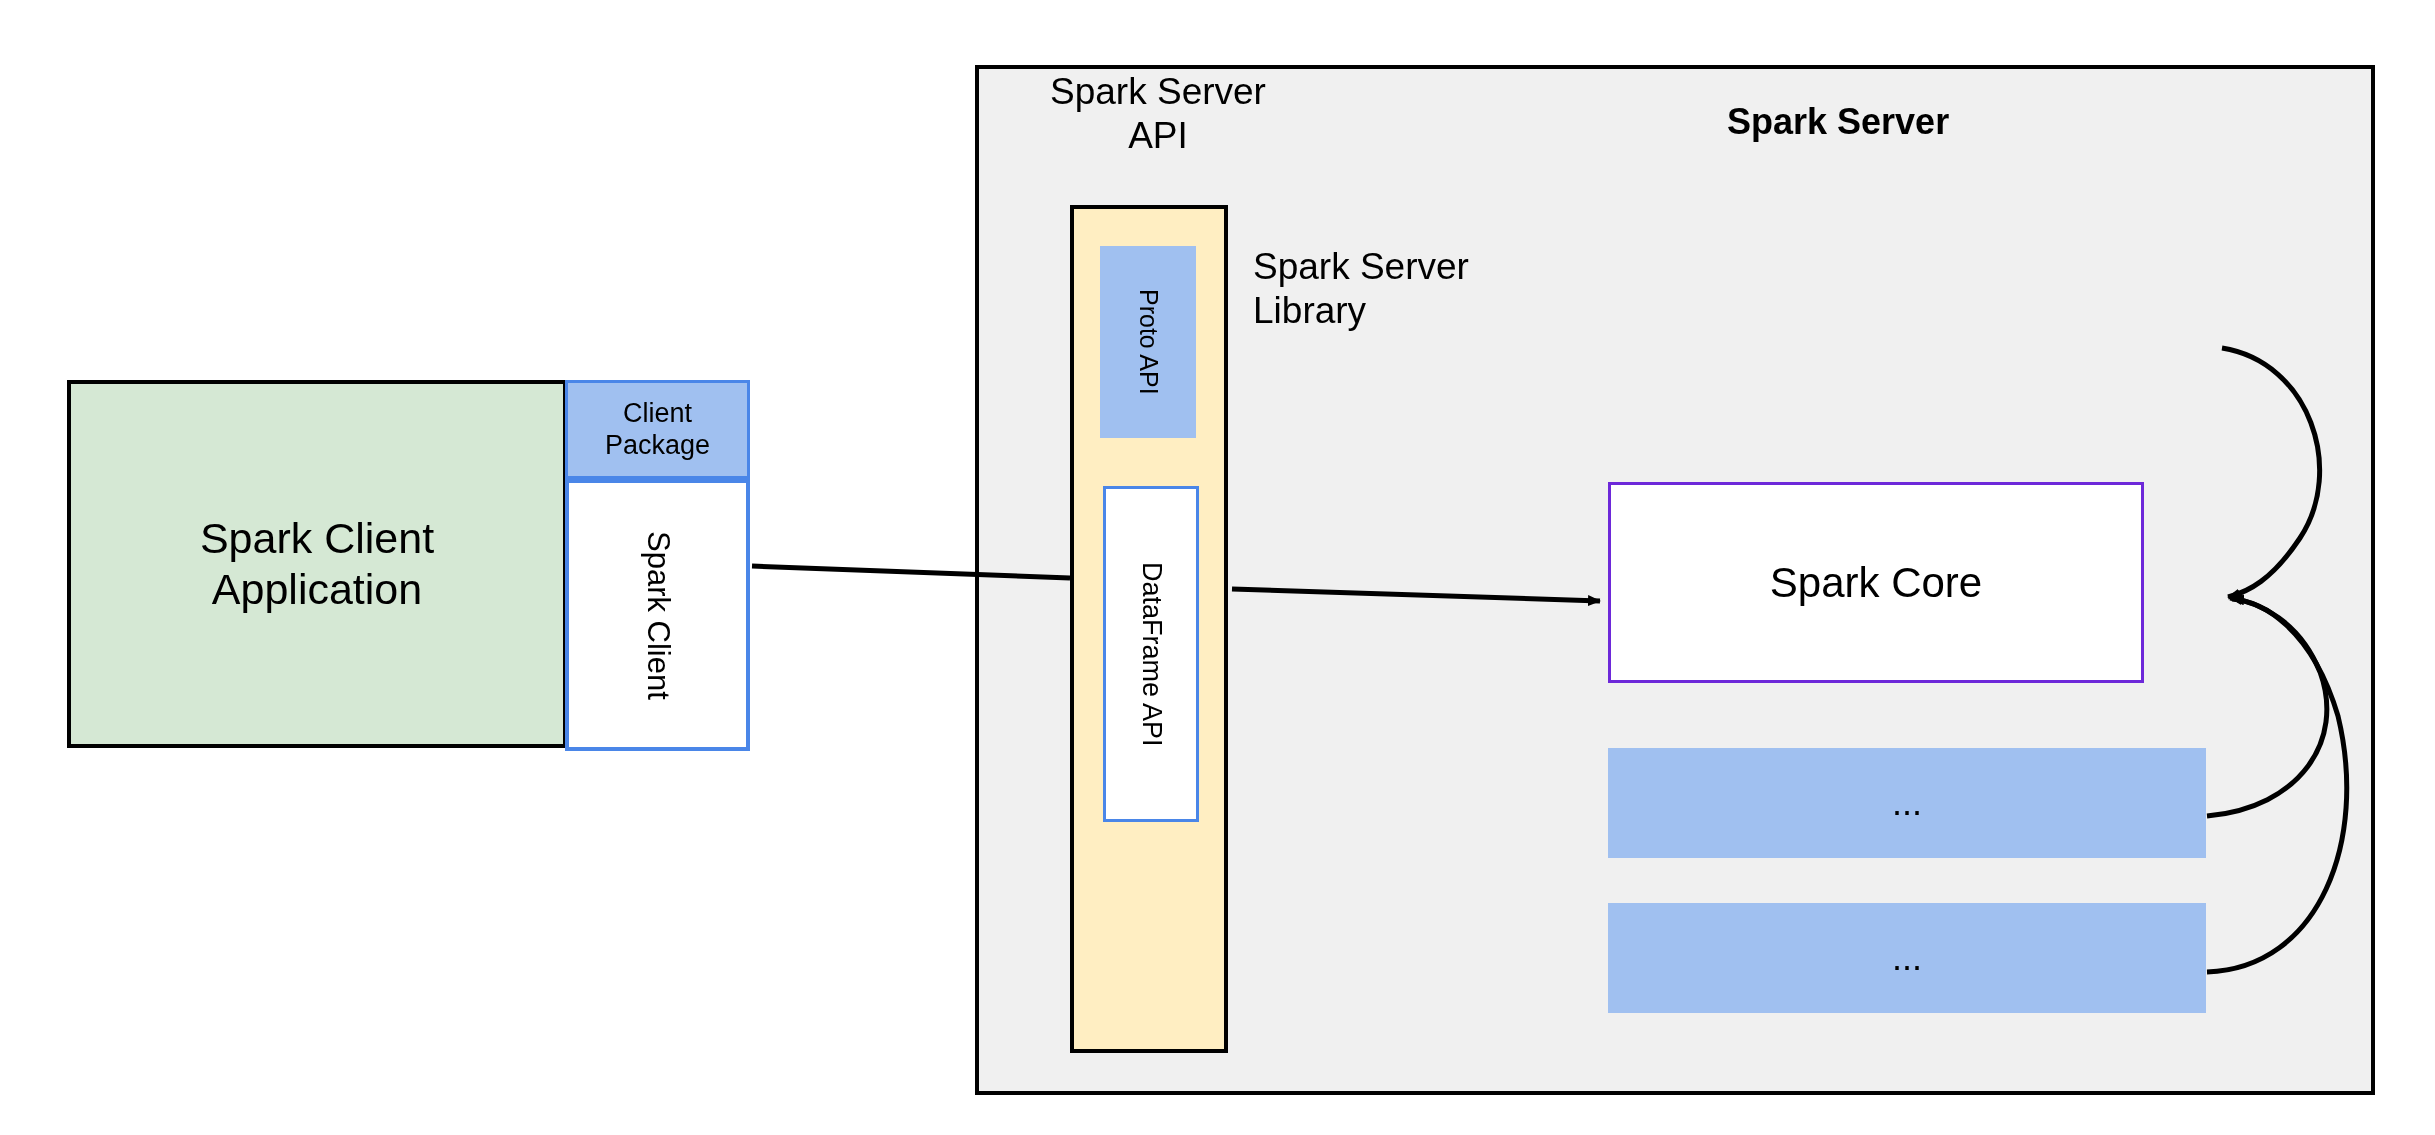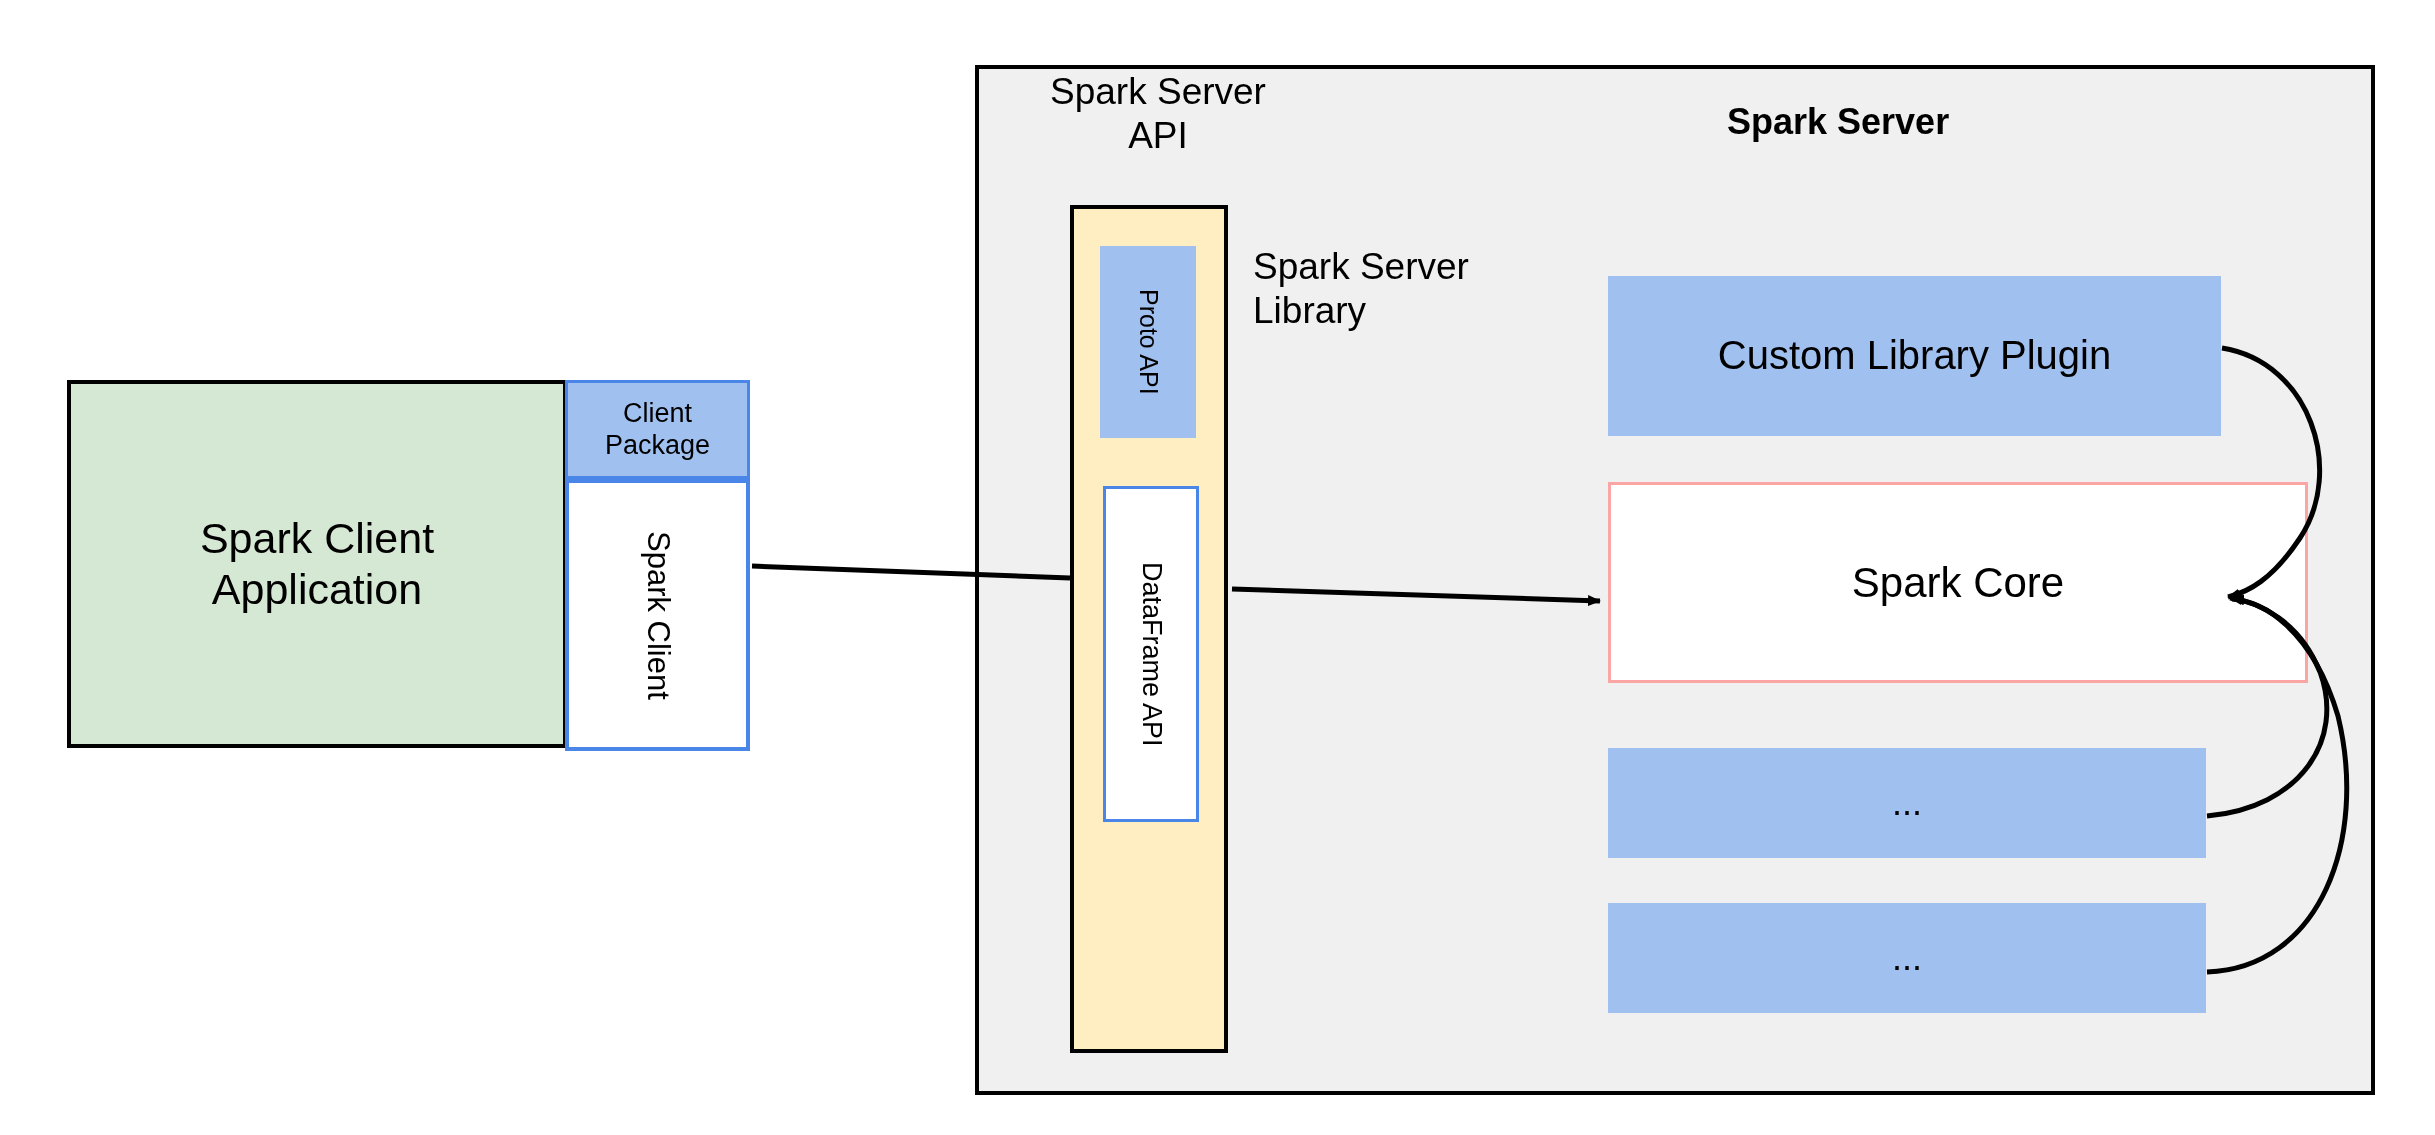--- a/index.html
+++ b/index.html
@@ -93,23 +93,23 @@
   }
   #custom-library-plugin-box {
     left: 1608px; top: 276px;
     width: 613px; height: 160px;
     background: #a0c0f0;
     border: none;
     font-size: 40px;
   }
   #spark-core-box {
     left: 1608px; top: 482px;
-    width: 700px; height: 201px;
-    background: #ffffff;
-    border: 3px solid #fca5a5;
+    width: 536px; height: 201px;
+    background: #ffffff;
+    border: 3px solid #6d28d9;
     font-size: 42px;
   }
   #ellipsis-box-1 {
     left: 1608px; top: 748px;
     width: 598px; height: 110px;
     background: #a0c0f0;
     border: none;
     font-size: 36px;
   }
   #ellipsis-box-2 {
@@ -169,23 +169,20 @@
   <div class="box" id="connect-column"></div>
 
   <div class="box" id="proto-api-box">
     <span class="vtext">Proto API</span>
   </div>
 
   <div class="box" id="dataframe-api-box">
     <span class="vtext">DataFrame API</span>
   </div>
 
-  <div class="box" id="custom-library-plugin-box">
-    <span>Custom Library Plugin</span>
-  </div>
 
   <div class="box" id="spark-core-box">
     <span>Spark Core</span>
   </div>
 
   <div class="box" id="ellipsis-box-1">
     <span>...</span>
   </div>
 
   <div class="box" id="ellipsis-box-2">

